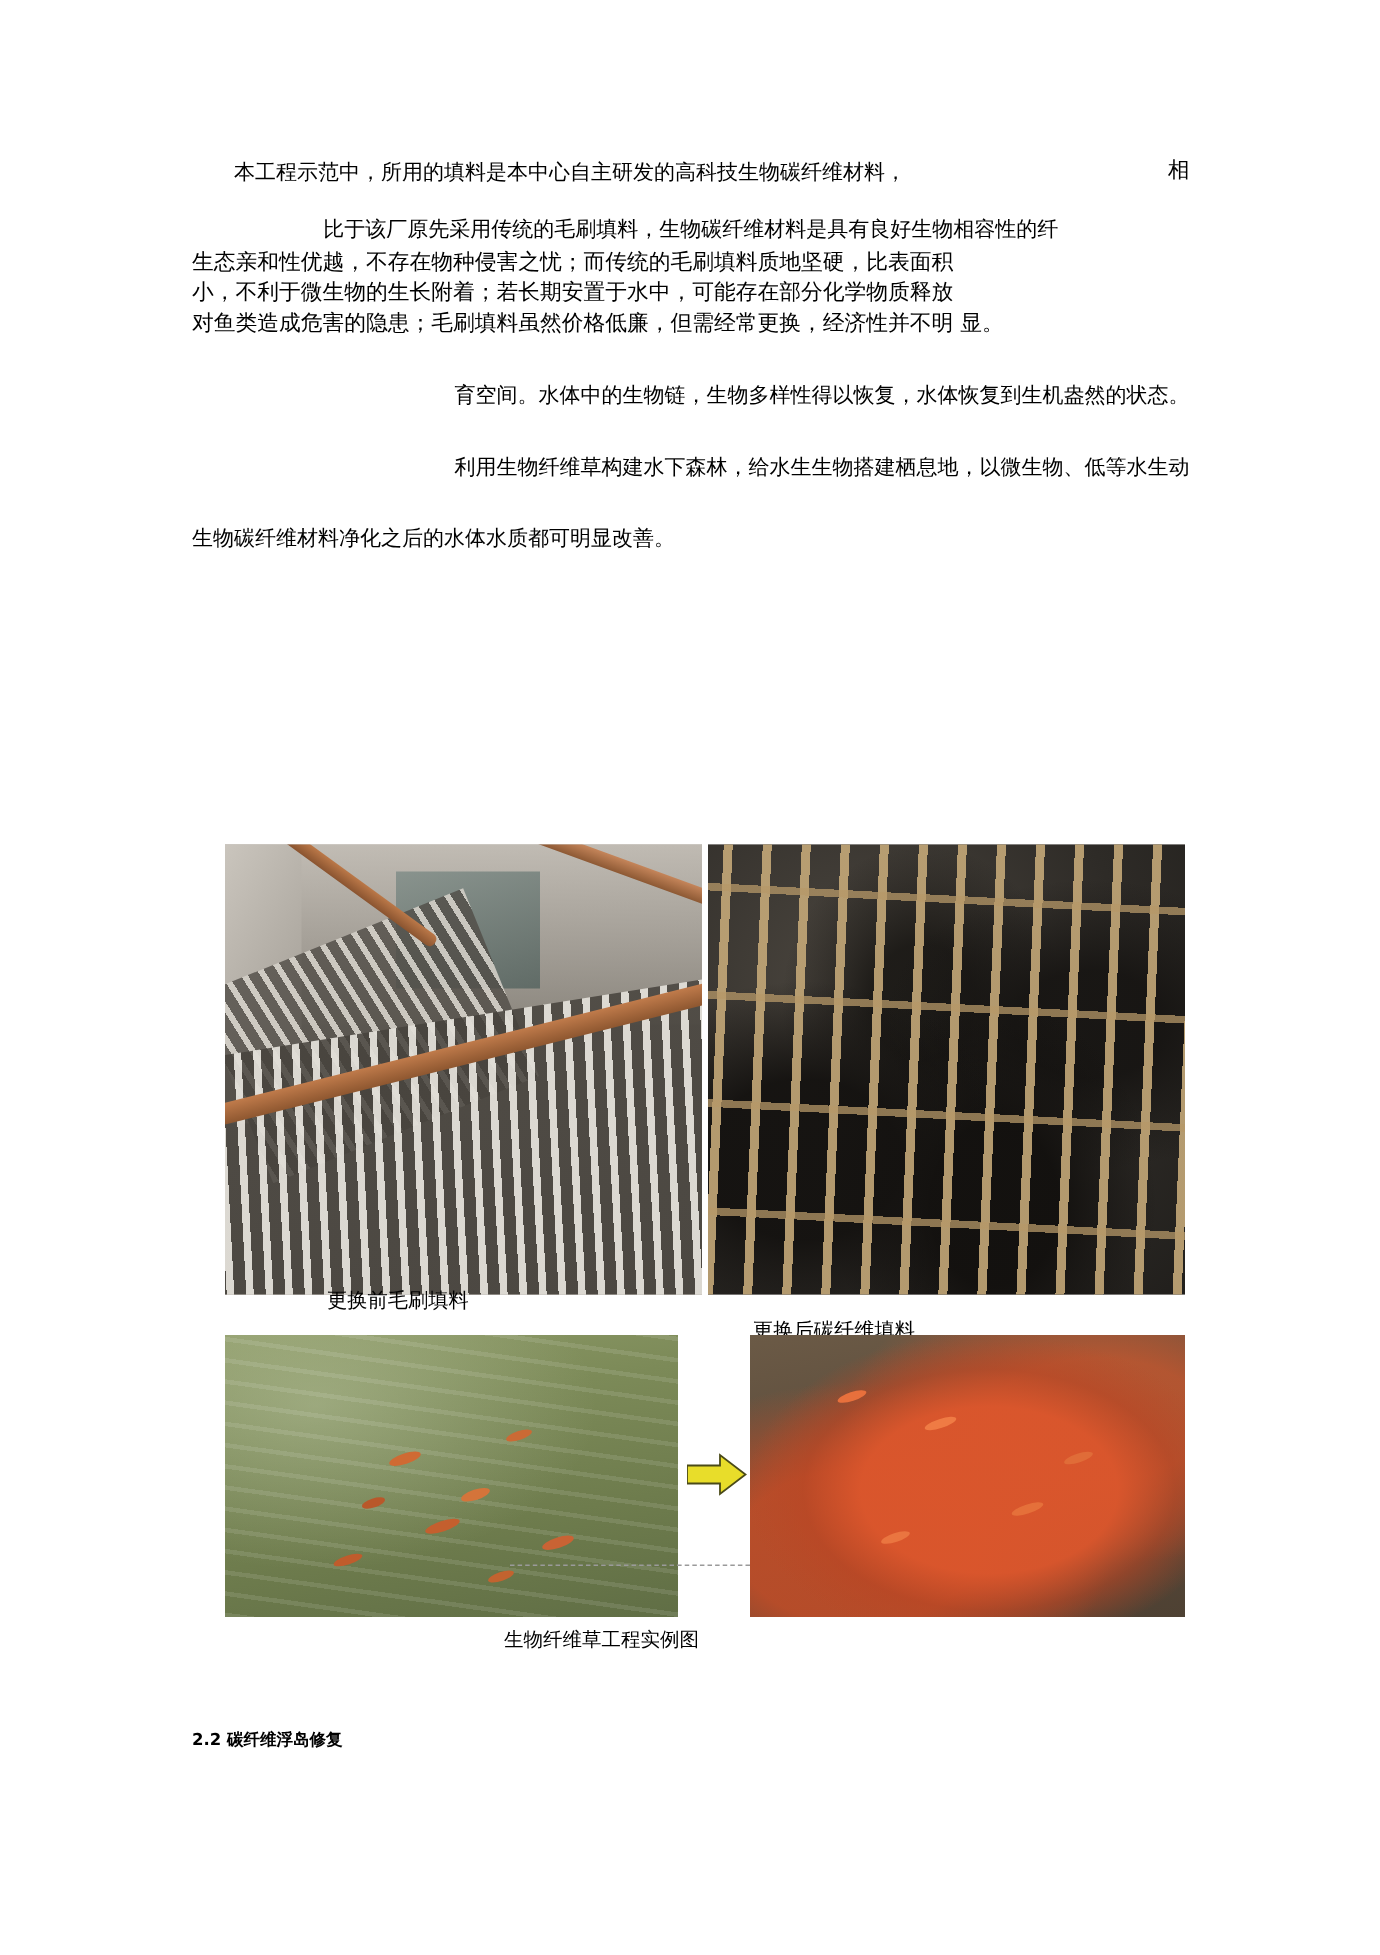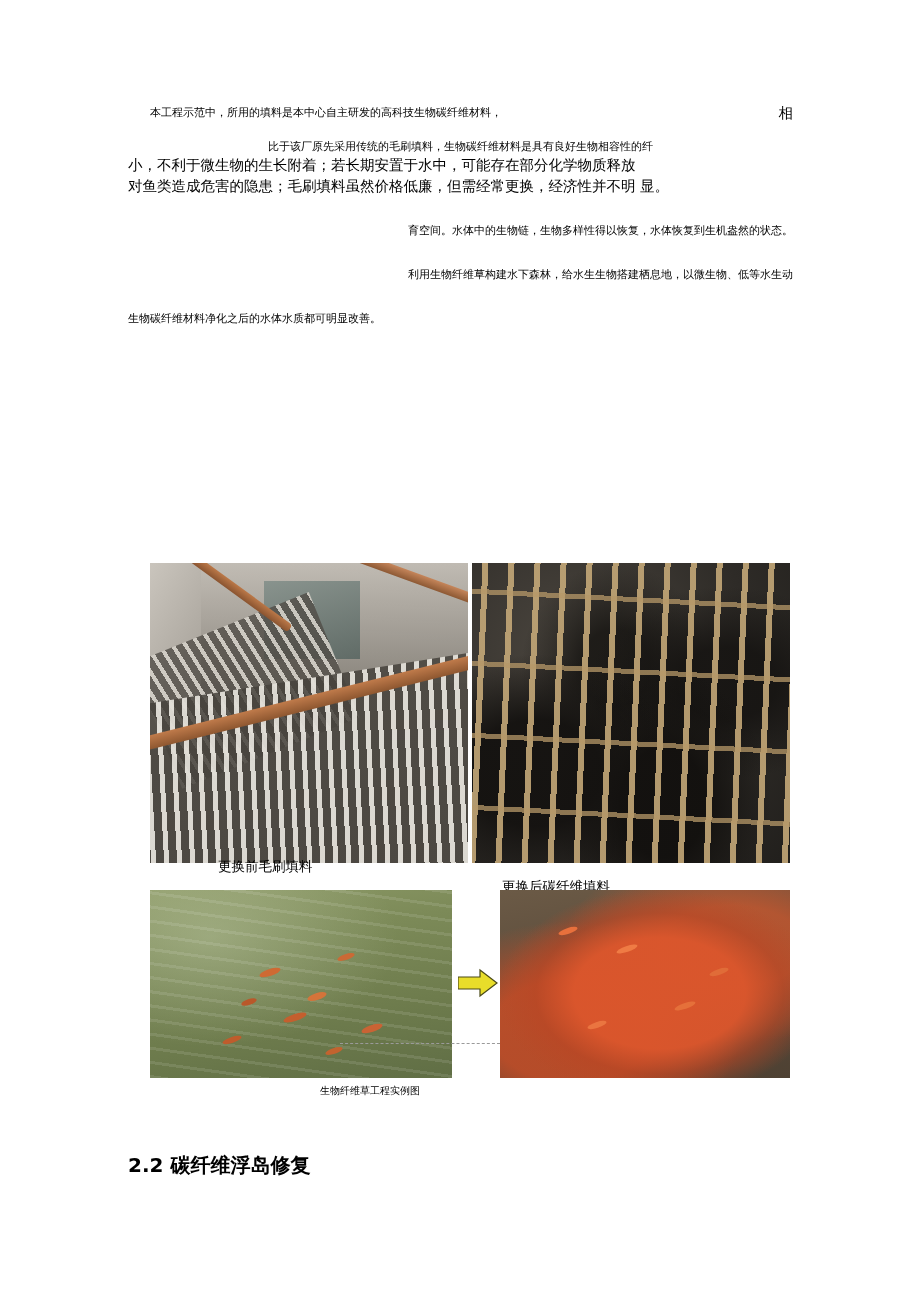--- a/index.html
+++ b/index.html
@@ -19,41 +19,41 @@
     background: #ffffff;
     overflow: hidden;
   }
   .content {
     position: absolute;
     left: 128px;
     top: 0;
     width: 665px;
   }
   .para {
-    font-size: 11px;
+    font-size: 14px;
     line-height: 1.6;
     color: #000;
     margin: 0;
   }
   .p-indent {
     text-indent: 2em;
   }
   .spaced-1 { margin-top: 104px; }
   .spaced-2 { margin-top: 16px; text-align: center; }
   .spaced-3 { margin-top: 26px; }
   .tight {
     font-size: 14.5px;
     line-height: 1.42;
     margin: 0;
   }
   .spaced-4 { margin-top: 27px; }
   .spaced-5 { margin-top: 26px; text-align: right; }
   .spaced-6 { margin-top: 26px; text-align: right; }
   .spaced-7 { margin-top: 26px; }
-  .spaced-8 { margin-top: 26px; }
+  .spaced-8 { margin-top: 26px; font-family: Liberation Mono, monospace; }
   .trailing-rel {
     position: absolute;
     right: 0;
     top: 0;
     font-size: 14.5px;
   }
   .first-line-wrap {
     position: relative;
   }
 
@@ -246,54 +246,55 @@
   }
   .arrow-wrap {
     position: absolute;
     left: 308px;
     top: 78px;
     width: 40px;
     height: 30px;
   }
   .cap-3 {
     position: absolute;
-    left: 320px;
+    left: 336px;
     top: 1084px;
-    font-size: 10px;
+    font-size: 13px;
   }
   .dash-line {
     position: absolute;
     left: 340px;
     top: 1043px;
     width: 160px;
     border-top: 1px dashed #9a9a9a;
   }
 
   .section-heading {
     position: absolute;
     left: 128px;
     top: 1152px;
-    font-size: 20px;
+    font-size: 11px;
     font-weight: bold;
   }
 </style>
 </head>
 <body>
 
 <div class="page">
 
   <div class="content">
 
     <div class="first-line-wrap spaced-1">
       <p class="para p-indent">本工程示范中，所用的填料是本中心自主研发的高科技生物碳纤维材料，</p>
       <span class="trailing-rel">相</span>
     </div>
 
     <p class="para spaced-2">比于该厂原先采用传统的毛刷填料，生物碳纤维材料是具有良好生物相容性的纤</p>
 
+    <p class="tight">生态亲和性优越，不存在物种侵害之忧；而传统的毛刷填料质地坚硬，比表面积</p>
     <p class="tight">小，不利于微生物的生长附着；若长期安置于水中，可能存在部分化学物质释放</p>
     <p class="tight">对鱼类造成危害的隐患；毛刷填料虽然价格低廉，但需经常更换，经济性并不明  显。</p>
 
     <p class="para spaced-5">育空间。水体中的生物链，生物多样性得以恢复，水体恢复到生机盎然的状态。</p>
     <p class="para spaced-6">利用生物纤维草构建水下森林，给水生生物搭建栖息地，以微生物、低等水生动</p>
     <p class="para spaced-8">生物碳纤维材料净化之后的水体水质都可明显改善。</p>
   </div>
 
   <div class="figures-1">
     <div class="fig-left">

